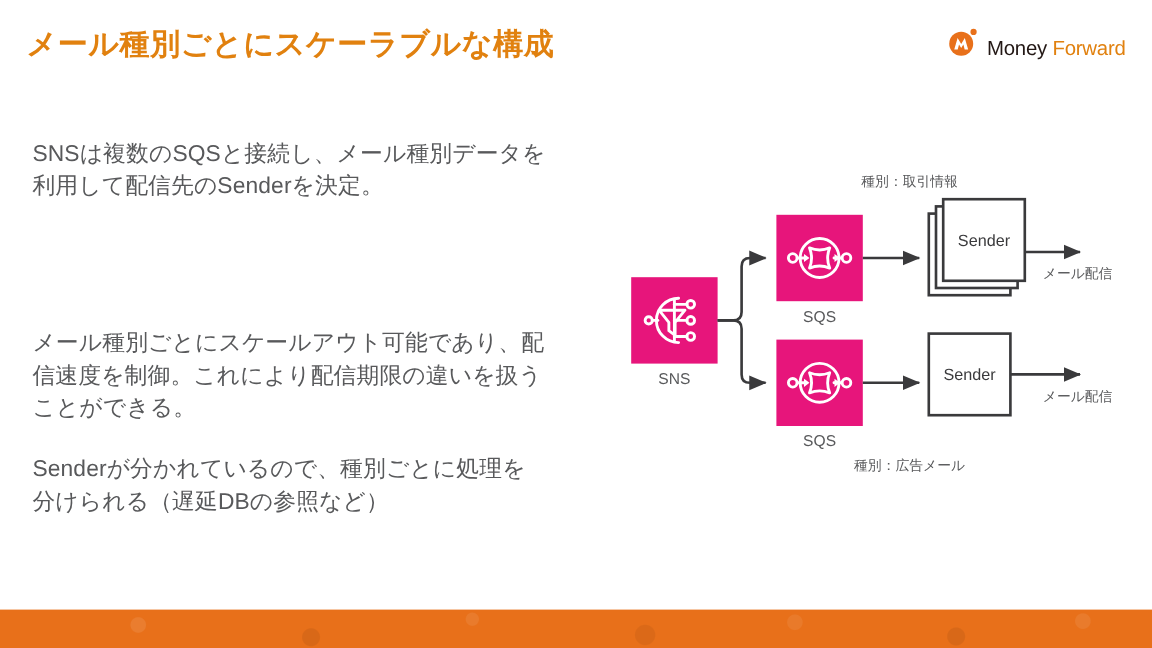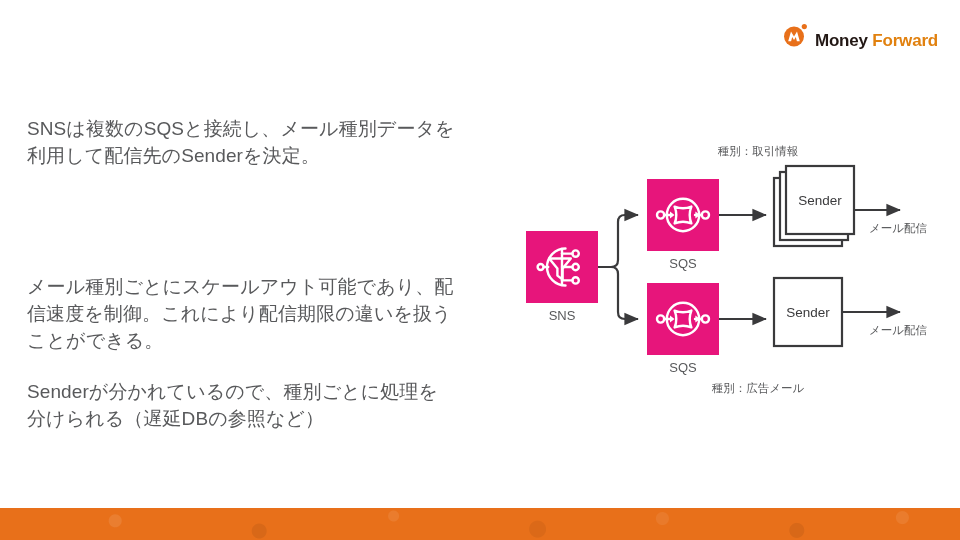--- a/index.html
+++ b/index.html
@@ -39,21 +39,21 @@
     gap: 7px;
   }
   .logo-mark {
     width: 25px;
     height: 25px;
     position: relative;
     flex: none;
   }
   .logo-wordmark {
     font-size: 17px;
-    font-weight: 700;
+    font-weight: 400;
     letter-spacing: -0.2px;
     line-height: 1;
     white-space: nowrap;
     margin-top: 11px;
   }
   .logo-money { color: #231815; }
   .logo-forward { color: #E1810F; }
 
   
   .body-text {
@@ -137,20 +137,21 @@
       radial-gradient(circle at 83% 70%, rgba(0,0,0,0.07) 0 7px, transparent 8px),
       radial-gradient(circle at 94% 30%, rgba(255,255,255,0.09) 0 6px, transparent 7px);
     opacity: 0.95;
   }
 </style>
 </head>
 <body>
 
 <div id="slide">
 
+  <div class="slide-title">メール種別ごとにスケーラブルな構成</div>
 
   <div class="logo">
     <div class="logo-mark">
       <svg width="25" height="25" viewBox="0 0 25 25" aria-hidden="true">
         <circle cx="11" cy="13.5" r="10" fill="#E8701A"></circle>
         <circle cx="21.3" cy="3.6" r="2.6" fill="#E8701A"></circle>
         <path d="M5.2 18.2 L8.0 8.6 L11.0 13.6 L14.0 8.6 L16.8 18.2 L13.9 18.2 L12.8 14.0 L11.0 16.9 L9.2 14.0 L8.1 18.2 Z" fill="#ffffff"></path>
       </svg>
     </div>
     <div class="logo-wordmark">

